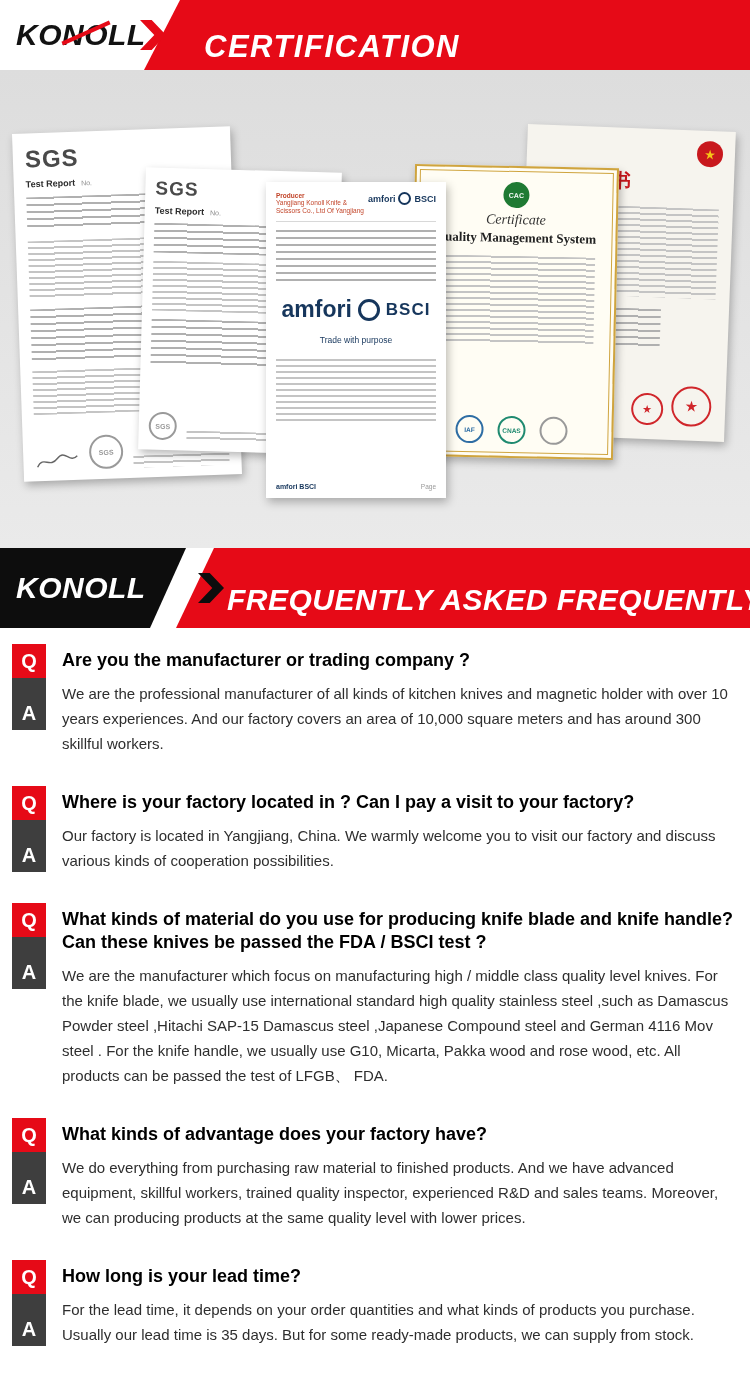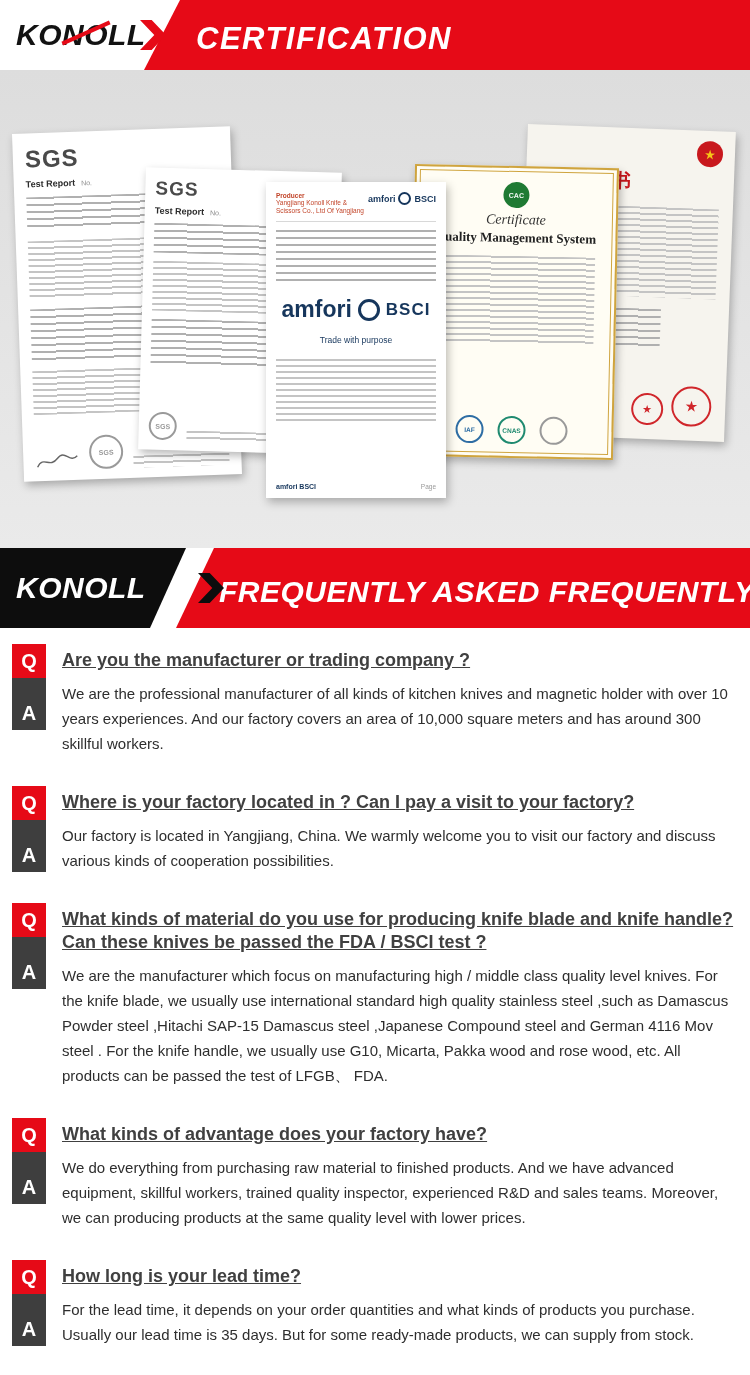--- a/index.html
+++ b/index.html
@@ -19,21 +19,21 @@
   .plate-black{width:186px;background:#0d0d0d;}
   .logo-text{font-size:30px;font-weight:bold;font-style:italic;letter-spacing:.5px;position:relative;z-index:2;}
   .plate-white .logo-text{color:#121212;}
   .plate-black .logo-text{color:#ffffff;}
   .logo-slash{position:absolute;left:60px;top:31px;width:52px;height:4px;background:#e60a17;
               transform:rotate(-24deg);z-index:3;}
   .banner-chevron{position:absolute;top:50%;transform:translateY(-50%);width:26px;height:30px;
               clip-path:polygon(0 0,45% 0,100% 50%,45% 100%,0 100%,55% 50%);}
   .banner-cert .banner-chevron{left:140px;background:#e60a17;z-index:4;}
   .banner-faq .banner-chevron{left:198px;background:#0d0d0d;z-index:4;}
-  .banner-title{position:absolute;top:50%;transform:translateY(-50%);margin:4px;color:#fff;
+  .banner-title{position:absolute;top:50%;transform:translateY(-50%);margin:12px;color:#fff;
               font-weight:bold;font-style:italic;white-space:nowrap;}
   .banner-cert .banner-title{left:192px;font-size:31px;letter-spacing:1.5px;}
   .banner-faq .banner-title{left:215px;font-size:30px;letter-spacing:.5px;}
 
   
   .certs{position:relative;height:478px;background:linear-gradient(180deg,#dddddd,#eaeaea);}
   .cert{position:absolute;background:#fff;box-shadow:2px 4px 9px rgba(0,0,0,.28);box-sizing:border-box;}
   .tl{background:repeating-linear-gradient(180deg,#b0b0b0 0 2px,transparent 2px 7px);}
   .tl.light{background:repeating-linear-gradient(180deg,#c4c4c4 0 2px,transparent 2px 6px);}
 
@@ -94,21 +94,21 @@
   
   .faq{padding:16px 14px 0 12px;background:#fff;}
   .faq-item{display:flex;margin-bottom:30px;}
   .qa-col{width:34px;margin-right:16px;flex:none;display:flex;flex-direction:column;}
   .q-badge,.a-badge{width:34px;height:34px;color:#fff;font-size:20px;font-weight:bold;
               display:flex;align-items:center;justify-content:center;flex:none;}
   .q-badge{background:#e60a17;}
   .a-badge{background:#3e3e3e;}
   .qa-connector{width:34px;height:18px;background:#3e3e3e;}
   .qa-text{flex:1;min-width:0;}
-  .question{color:#404040;font-size:18px;font-weight:bold;line-height:23px;margin:5px 0 9px;text-decoration:underline;}
+  .question{color:#000000;font-size:18px;font-weight:bold;line-height:23px;margin:5px 0 9px;}
   .answer{color:#2e2e2e;font-size:15px;line-height:25px;}
 </style>
 </head>
 <body>
 
 <div class="page">
 
   <header class="banner banner-cert">
     <div class="logo-plate plate-white">
       <span class="logo-slash"></span>

